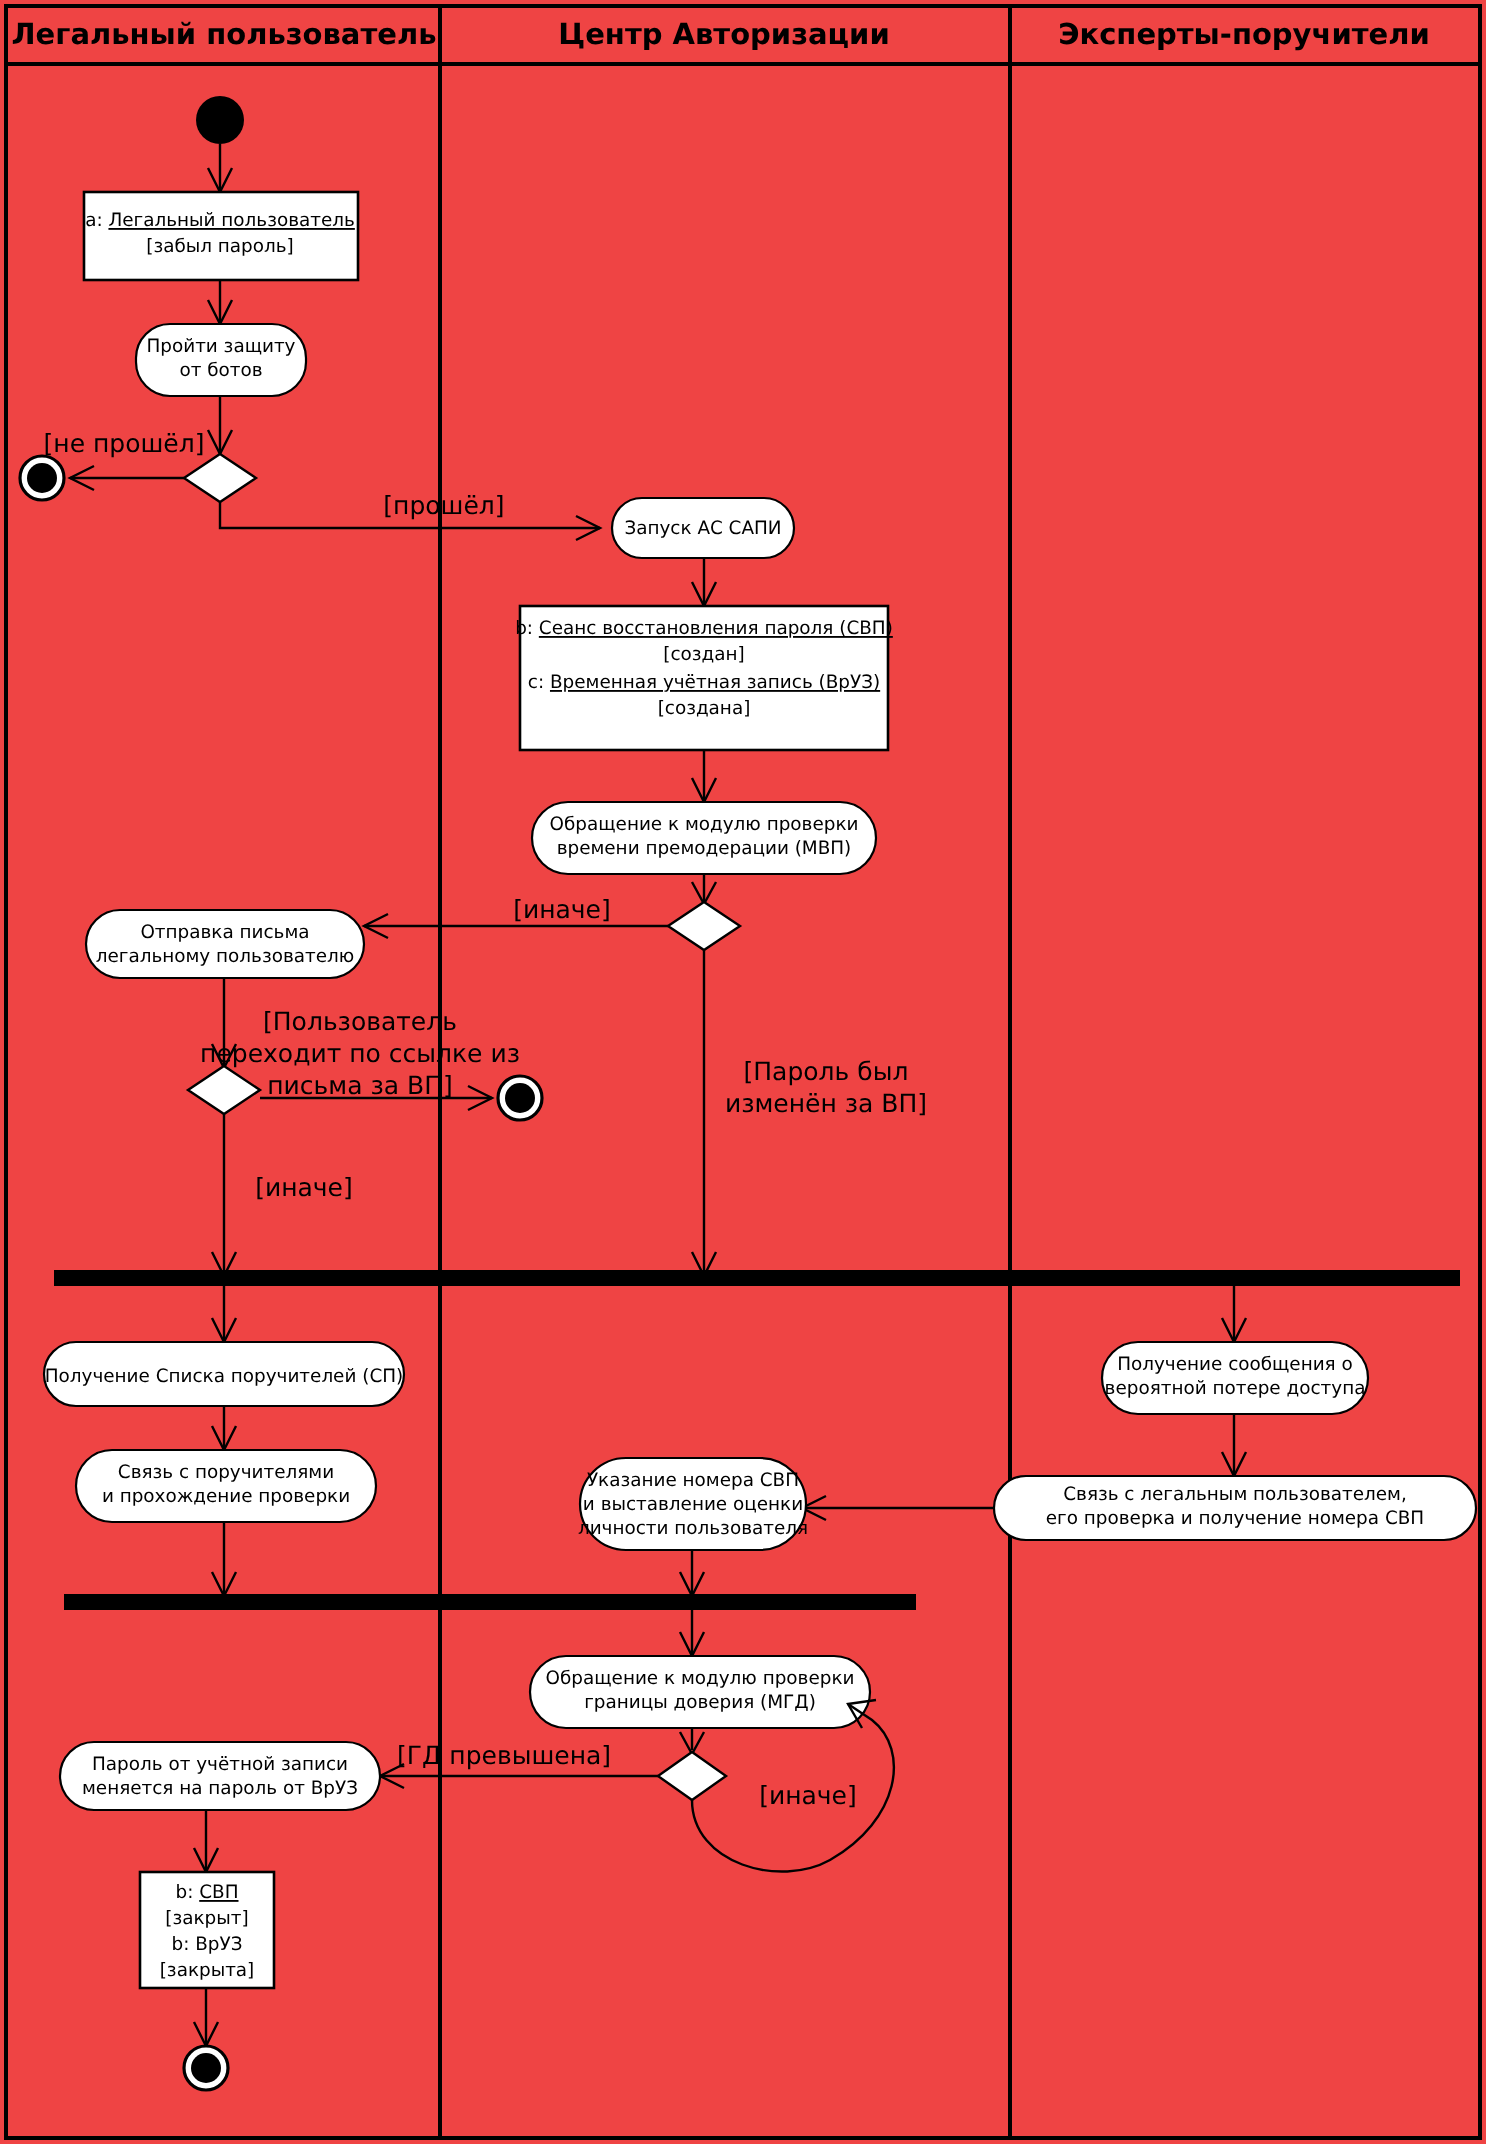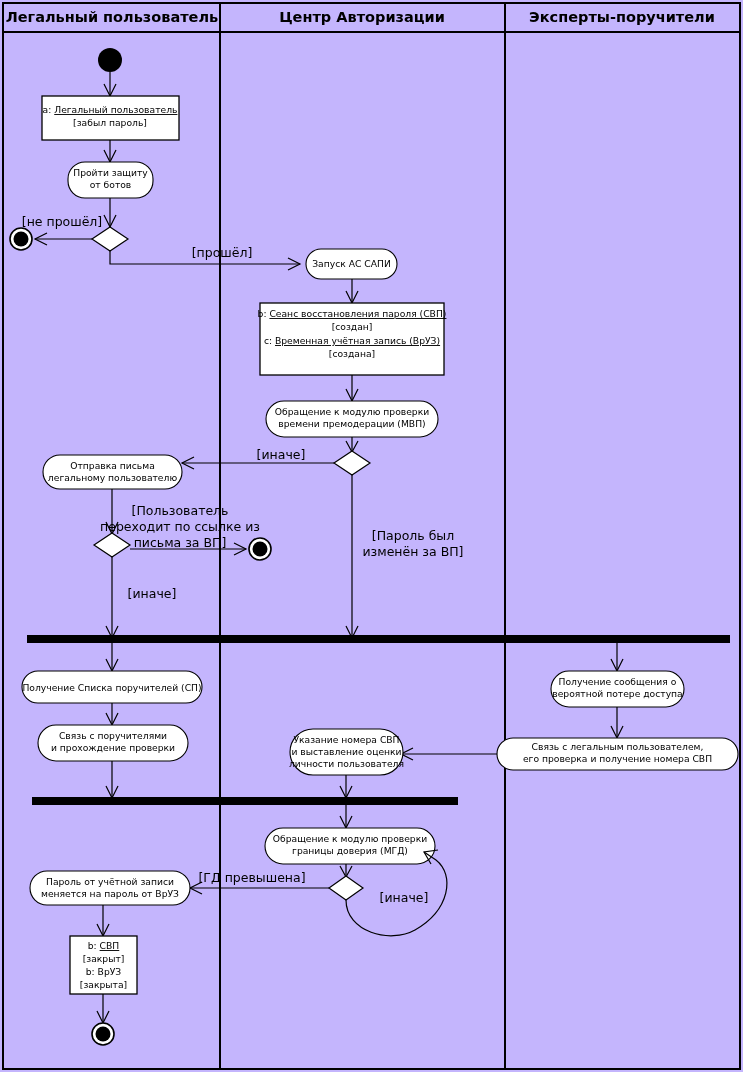--- a/index.html
+++ b/index.html
@@ -5,21 +5,21 @@
 <style>
   html, body {
     margin: 0;
     padding: 0;
     background: #ffffff;
   }
   #diagram-root {
     position: relative;
     width: 743px;
     height: 1072px;
-    background: #c4b5fd;
+    background: #ef4444;
     font-family: "DejaVu Sans", "Liberation Sans", sans-serif;
     overflow: hidden;
   }
   svg#activity-svg {
     display: block;
     width: 743px;
     height: 1072px;
   }
   .lane-frame {
     fill: none;

